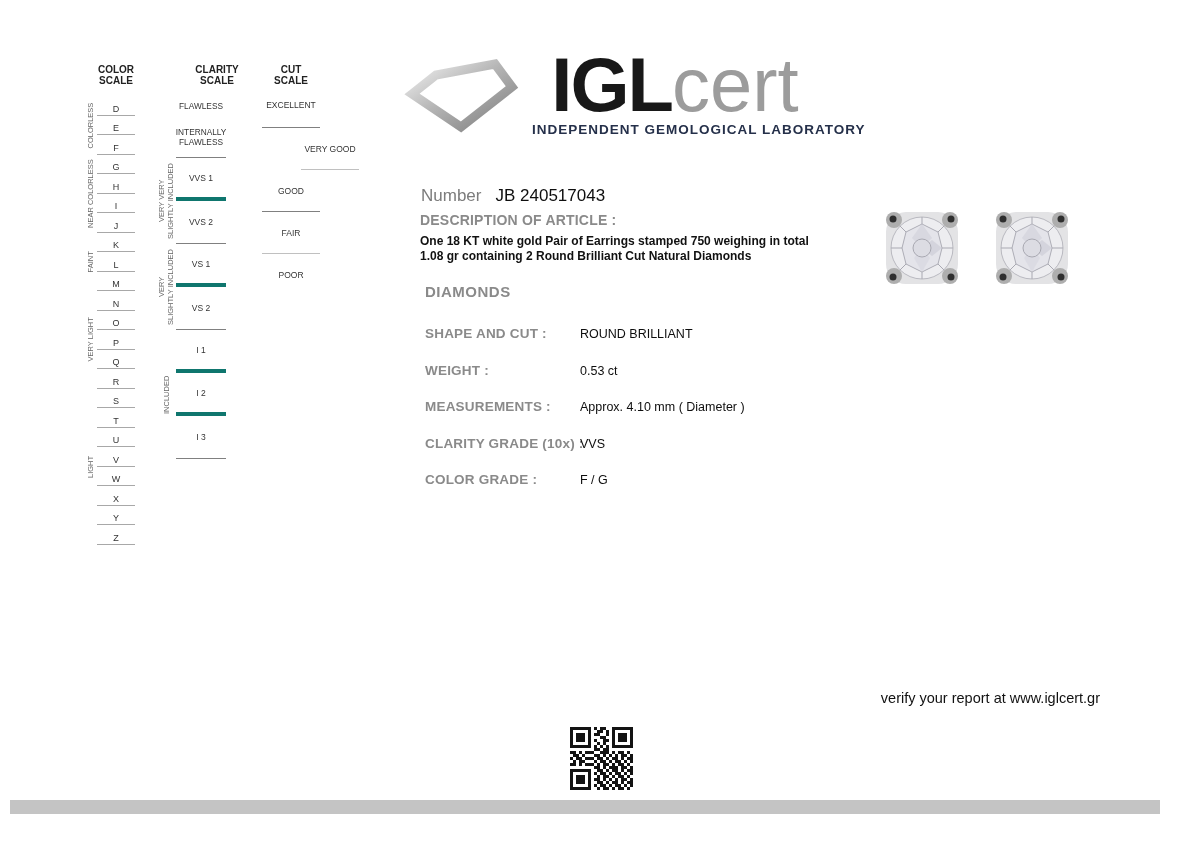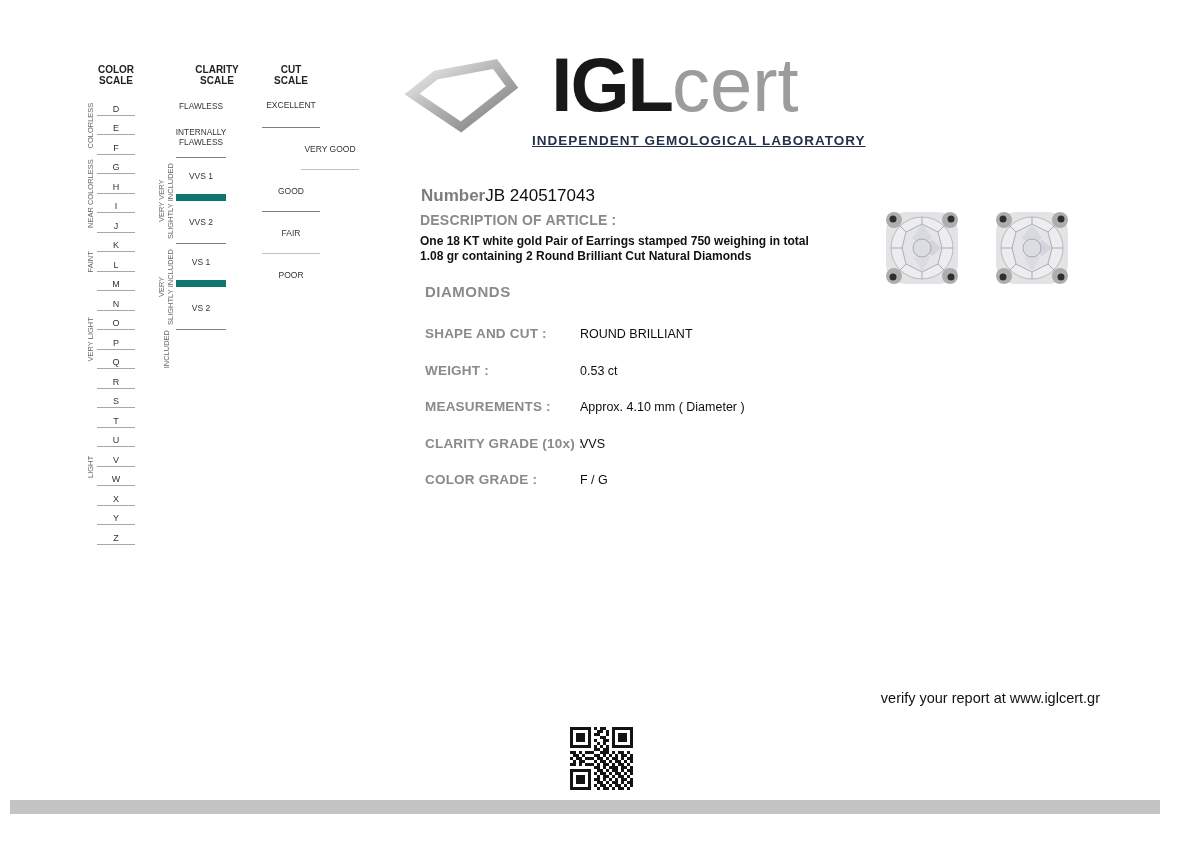--- a/index.html
+++ b/index.html
@@ -25,46 +25,46 @@
 
   #clarity-scale{left:156px;width:72px;}
   #clarity-scale .scale-title{margin-left:36px;width:50px;}
   .c-cell{margin-left:20px;width:50px;text-align:center;font-size:8.3px;color:#333;line-height:10px;
           display:flex;align-items:center;justify-content:center;}
   .c-flawless{height:20px;}
   .c-if{height:42px;border-bottom:1px solid #808080;}
   .c-group{display:flex;}
   .c-group .glabel{width:20px;}
   .c-items{width:50px;}
-  .c-item{height:43px;width:50px;border-bottom:7px solid #0f766e;display:flex;align-items:center;
+  .c-item{height:43px;width:50px;border-bottom:4px solid #0f766e;display:flex;align-items:center;
           justify-content:center;font-size:8.5px;color:#333;}
   .c-item.g-end{border-bottom:1px solid #808080;}
 
   #cut-scale{left:262px;width:58px;}
   #cut-scale .scale-title{width:58px;}
   .cut-cell{width:58px;height:42px;display:flex;align-items:center;justify-content:center;
             font-size:8.5px;color:#333;}
   .cut-cell.cut0{height:32px;align-items:flex-start;padding-top:4px;border-bottom:1px solid #808080;}
   .cut-cell.cut1{border-bottom:1px solid #c0c0c0;margin-left:39px;}
   .cut-cell.cut2{border-bottom:1px solid #808080;}
   .cut-cell.cut3{border-bottom:1px solid #c0c0c0;}
 
   
   .logo{position:absolute;left:398px;top:48px;display:flex;}
   .logo-icon{margin-top:6px;}
   .logo-text{margin-left:4px;width:286px;text-align:center;}
   .logo-line{font-size:76px;line-height:74px;white-space:nowrap;}
   .logo-igl{font-weight:bold;color:#181818;letter-spacing:-2px;}
   .logo-cert{font-weight:400;color:#9c9c9c;letter-spacing:0;}
-  .logo-tagline{font-size:13.5px;font-weight:bold;color:#25304a;letter-spacing:1px;margin-top:11px;
-                white-space:nowrap;text-decoration:underline;}
+  .logo-tagline{font-size:13.5px;font-weight:bold;color:#25304a;letter-spacing:1px;margin-top:0;
+                white-space:nowrap;}
 
   
   .number-row{position:absolute;left:421px;top:186px;font-size:17px;}
-  .number-label{font-weight:bold;color:#7c7c7c;}
+  .number-label{font-weight:normal;color:#7c7c7c;margin-right:14px;}
   .number-value{color:#0e0e0e;}
   .desc-label{position:absolute;left:420px;top:212px;font-size:14px;font-weight:bold;color:#8a8a8a;
               letter-spacing:.2px;}
   .desc-text{position:absolute;left:420px;top:234px;font-size:12px;line-height:14.5px;color:#111;font-weight:bold;}
   .section-title{position:absolute;left:425px;top:283px;font-size:15px;font-weight:bold;color:#8a8a8a;
                  letter-spacing:.5px;}
   .fields{position:absolute;left:425px;top:318px;width:380px;}
   .frow{position:relative;height:36.5px;}
   .flabel{position:absolute;left:0;top:8px;font-size:13.5px;font-weight:bold;color:#8a8a8a;
           letter-spacing:.2px;white-space:nowrap;}
@@ -159,20 +159,25 @@
         <div class="c-group">
           <div class="glabel">VERY
 SLIGHTLY INCLUDED</div>
           <div class="c-items">
             <div class="c-item">VS 1</div>
             <div class="c-item g-end">VS 2</div>
           </div>
         </div>
         <div class="c-group">
           <div class="glabel">INCLUDED</div>
+          <div class="c-items">
+            <div class="c-item">I 1</div>
+            <div class="c-item">I 2</div>
+            <div class="c-item g-end">I 3</div>
+          </div>
         </div>
       </div>
   </div>
 
   <div class="scale" id="cut-scale">
     <div class="scale-title">CUT
 SCALE</div>
     <div id="cut-items">
         <div class="cut-cell cut0">EXCELLENT</div>
         <div class="cut-cell cut1">VERY GOOD</div>

